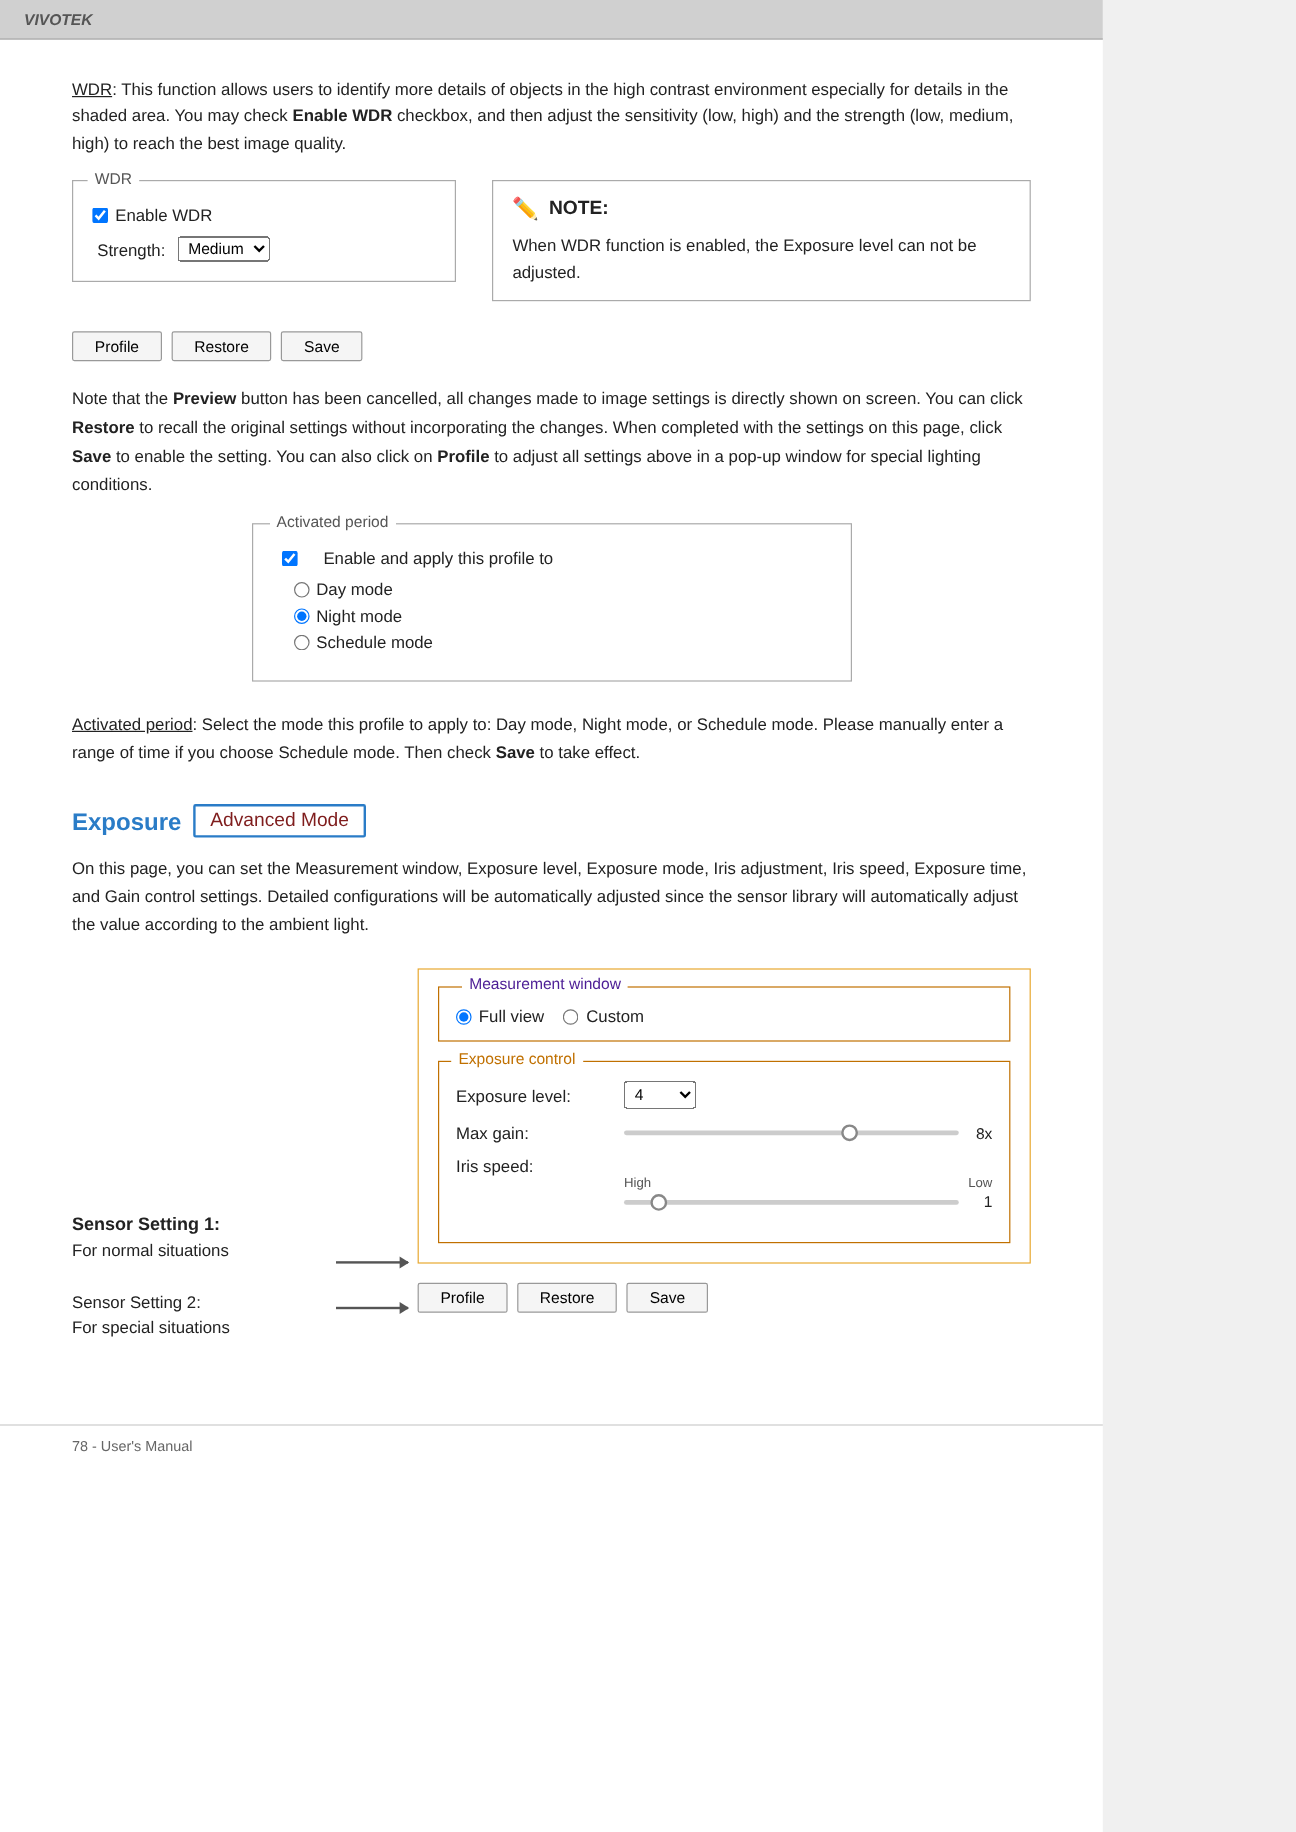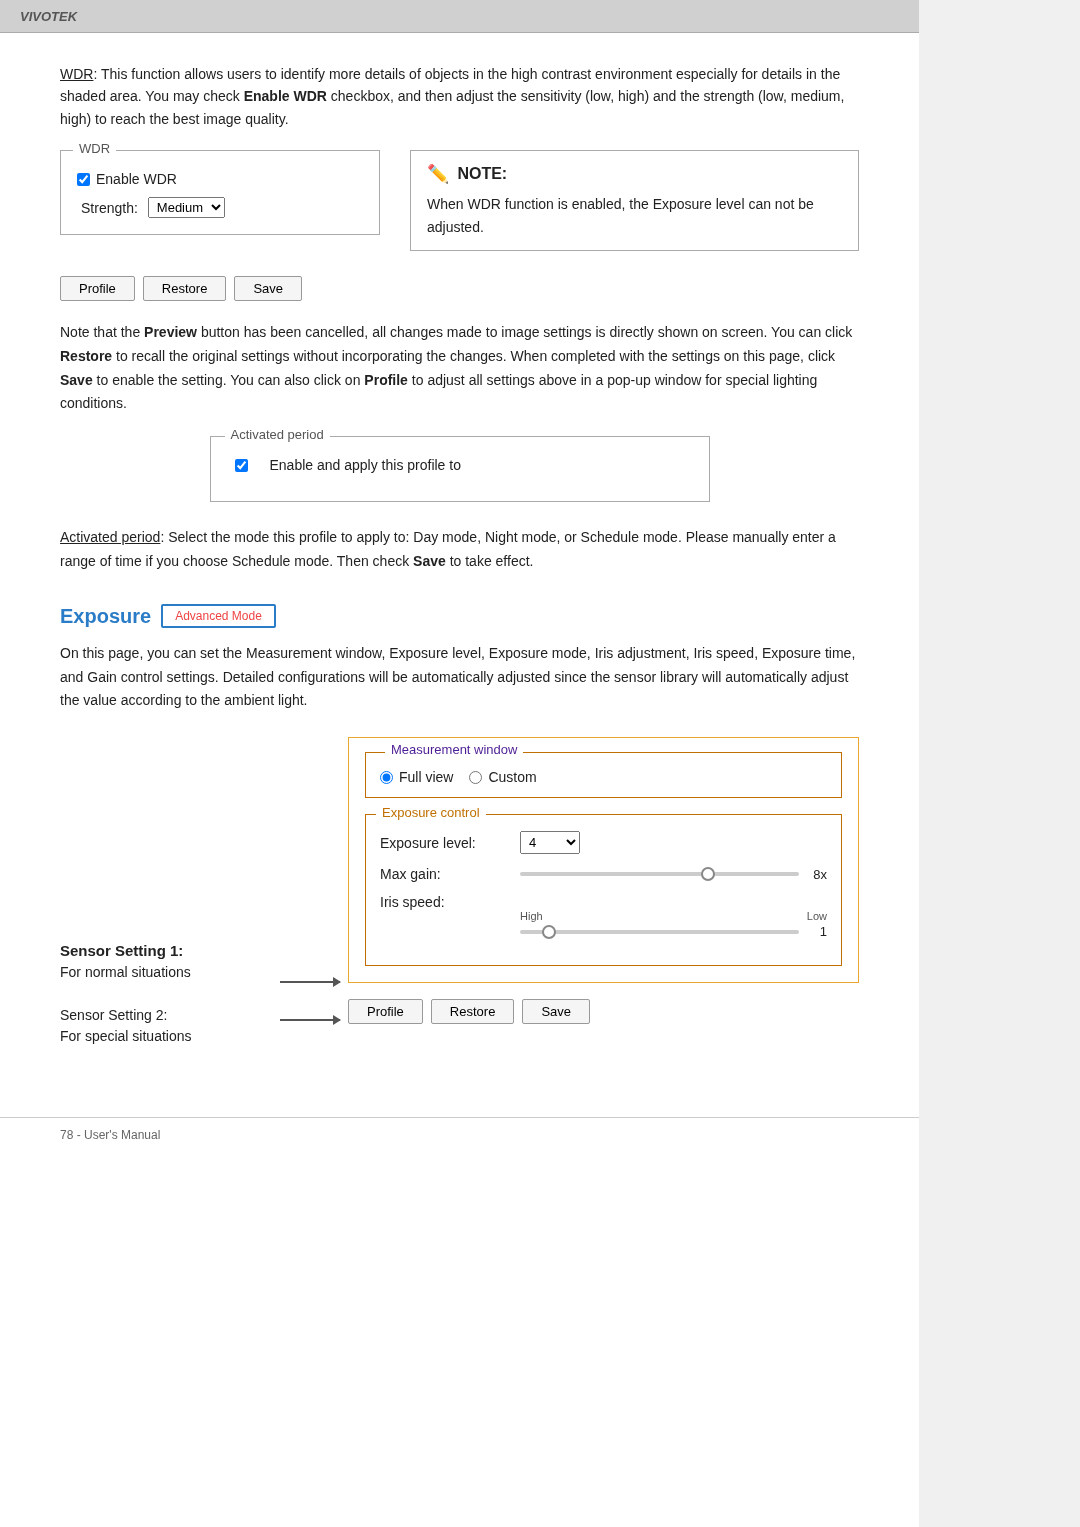--- a/index.html
+++ b/index.html
@@ -168,23 +168,23 @@
       margin-bottom: 14px;
     }
     .exposure-title {
       font-size: 20px;
       font-weight: bold;
       color: #2a7cc7;
     }
     .advanced-mode-btn {
       background: #fff;
       border: 2px solid #2a7cc7;
-      color: #ef4444;
+      color: #7f1d1d;
       padding: 3px 12px;
-      font-size: 12px;
+      font-size: 16px;
       cursor: pointer;
       border-radius: 2px;
     }
     .exposure-desc {
       line-height: 1.7;
       margin-bottom: 24px;
     }
 
     
     .sensor-layout {
@@ -407,20 +407,34 @@
 
     <p class="preview-text">
       <span>Note that the </span><strong>Preview</strong><span> button has been cancelled, all changes made to image settings is directly shown on screen. You can click </span><strong>Restore</strong><span> to recall the original settings without incorporating the changes. When completed with the settings on this page, click </span><strong>Save</strong><span> to enable the setting. You can also click on </span><strong>Profile</strong><span> to adjust all settings above in a pop-up window for special lighting conditions.</span>
     </p>
 
     <div class="activated-period-box">
       <span class="box-title">Activated period</span>
       <div class="enable-apply-row">
         <input type="checkbox" checked="" style="">
         <label>Enable and apply this profile to</label>
+      </div>
+      <div class="radio-group">
+        <div class="radio-item">
+          <input type="radio" name="mode" style="">
+          <span>Day mode</span>
+        </div>
+        <div class="radio-item">
+          <input type="radio" name="mode" checked="" style="">
+          <span>Night mode</span>
+        </div>
+        <div class="radio-item">
+          <input type="radio" name="mode" style="">
+          <span>Schedule mode</span>
+        </div>
       </div>
     </div>
 
     <p class="activated-text">
       <span class="underline">Activated period</span><span>: Select the mode this profile to apply to: Day mode, Night mode, or Schedule mode. Please manually enter a range of time if you choose Schedule mode. Then check </span><strong>Save</strong><span> to take effect.</span>
     </p>
 
     <div class="exposure-header">
       <span class="exposure-title">Exposure</span>
       <button class="advanced-mode-btn">Advanced Mode</button>

